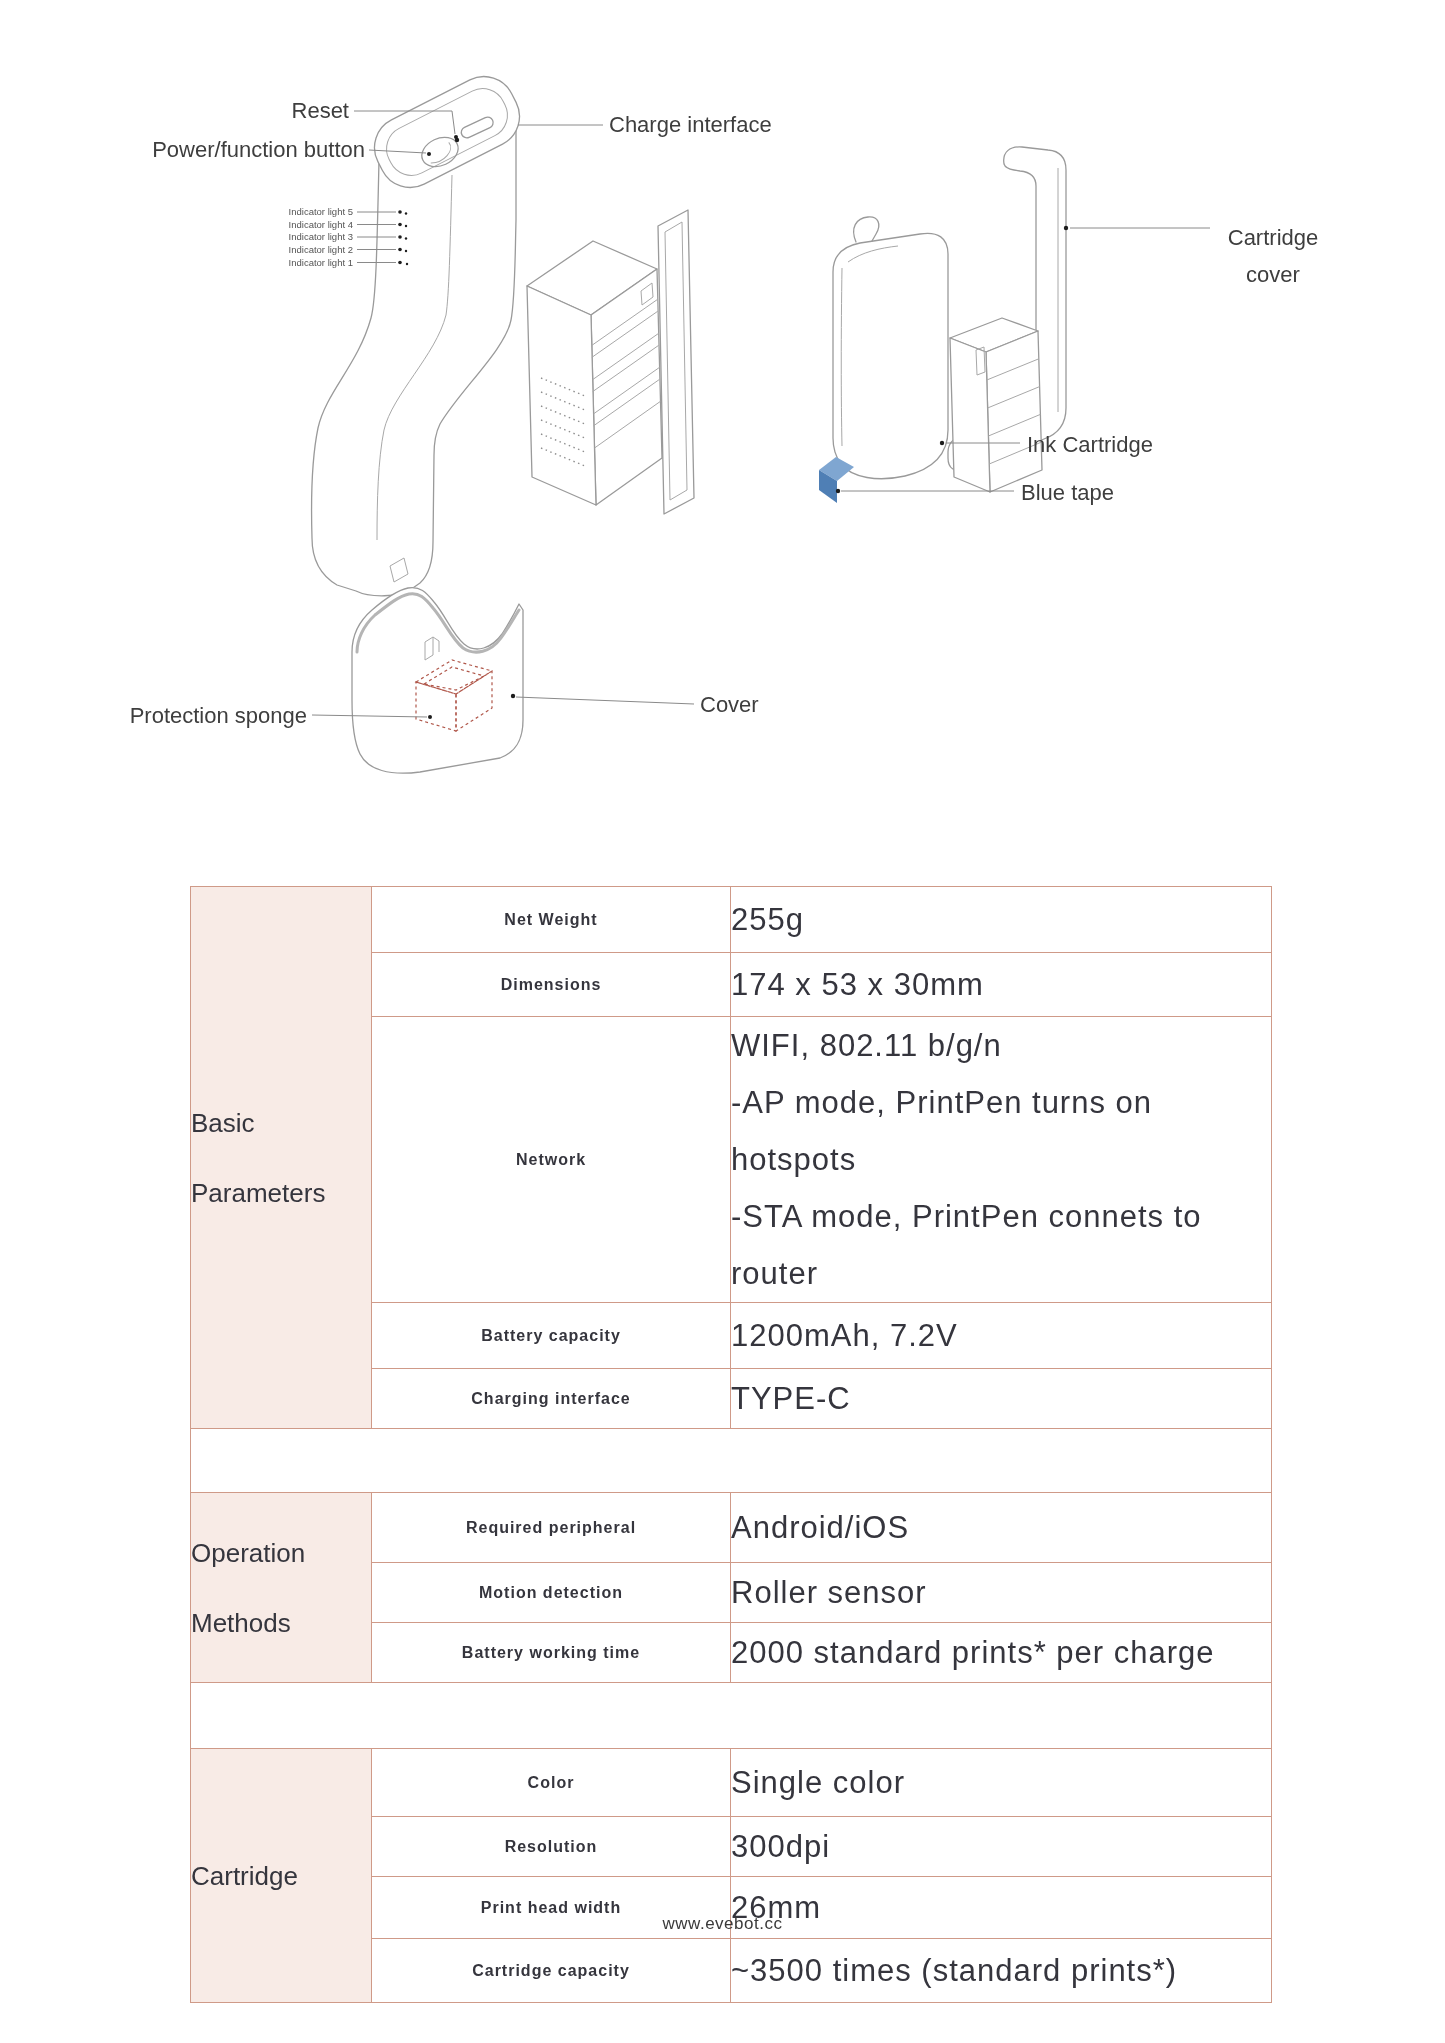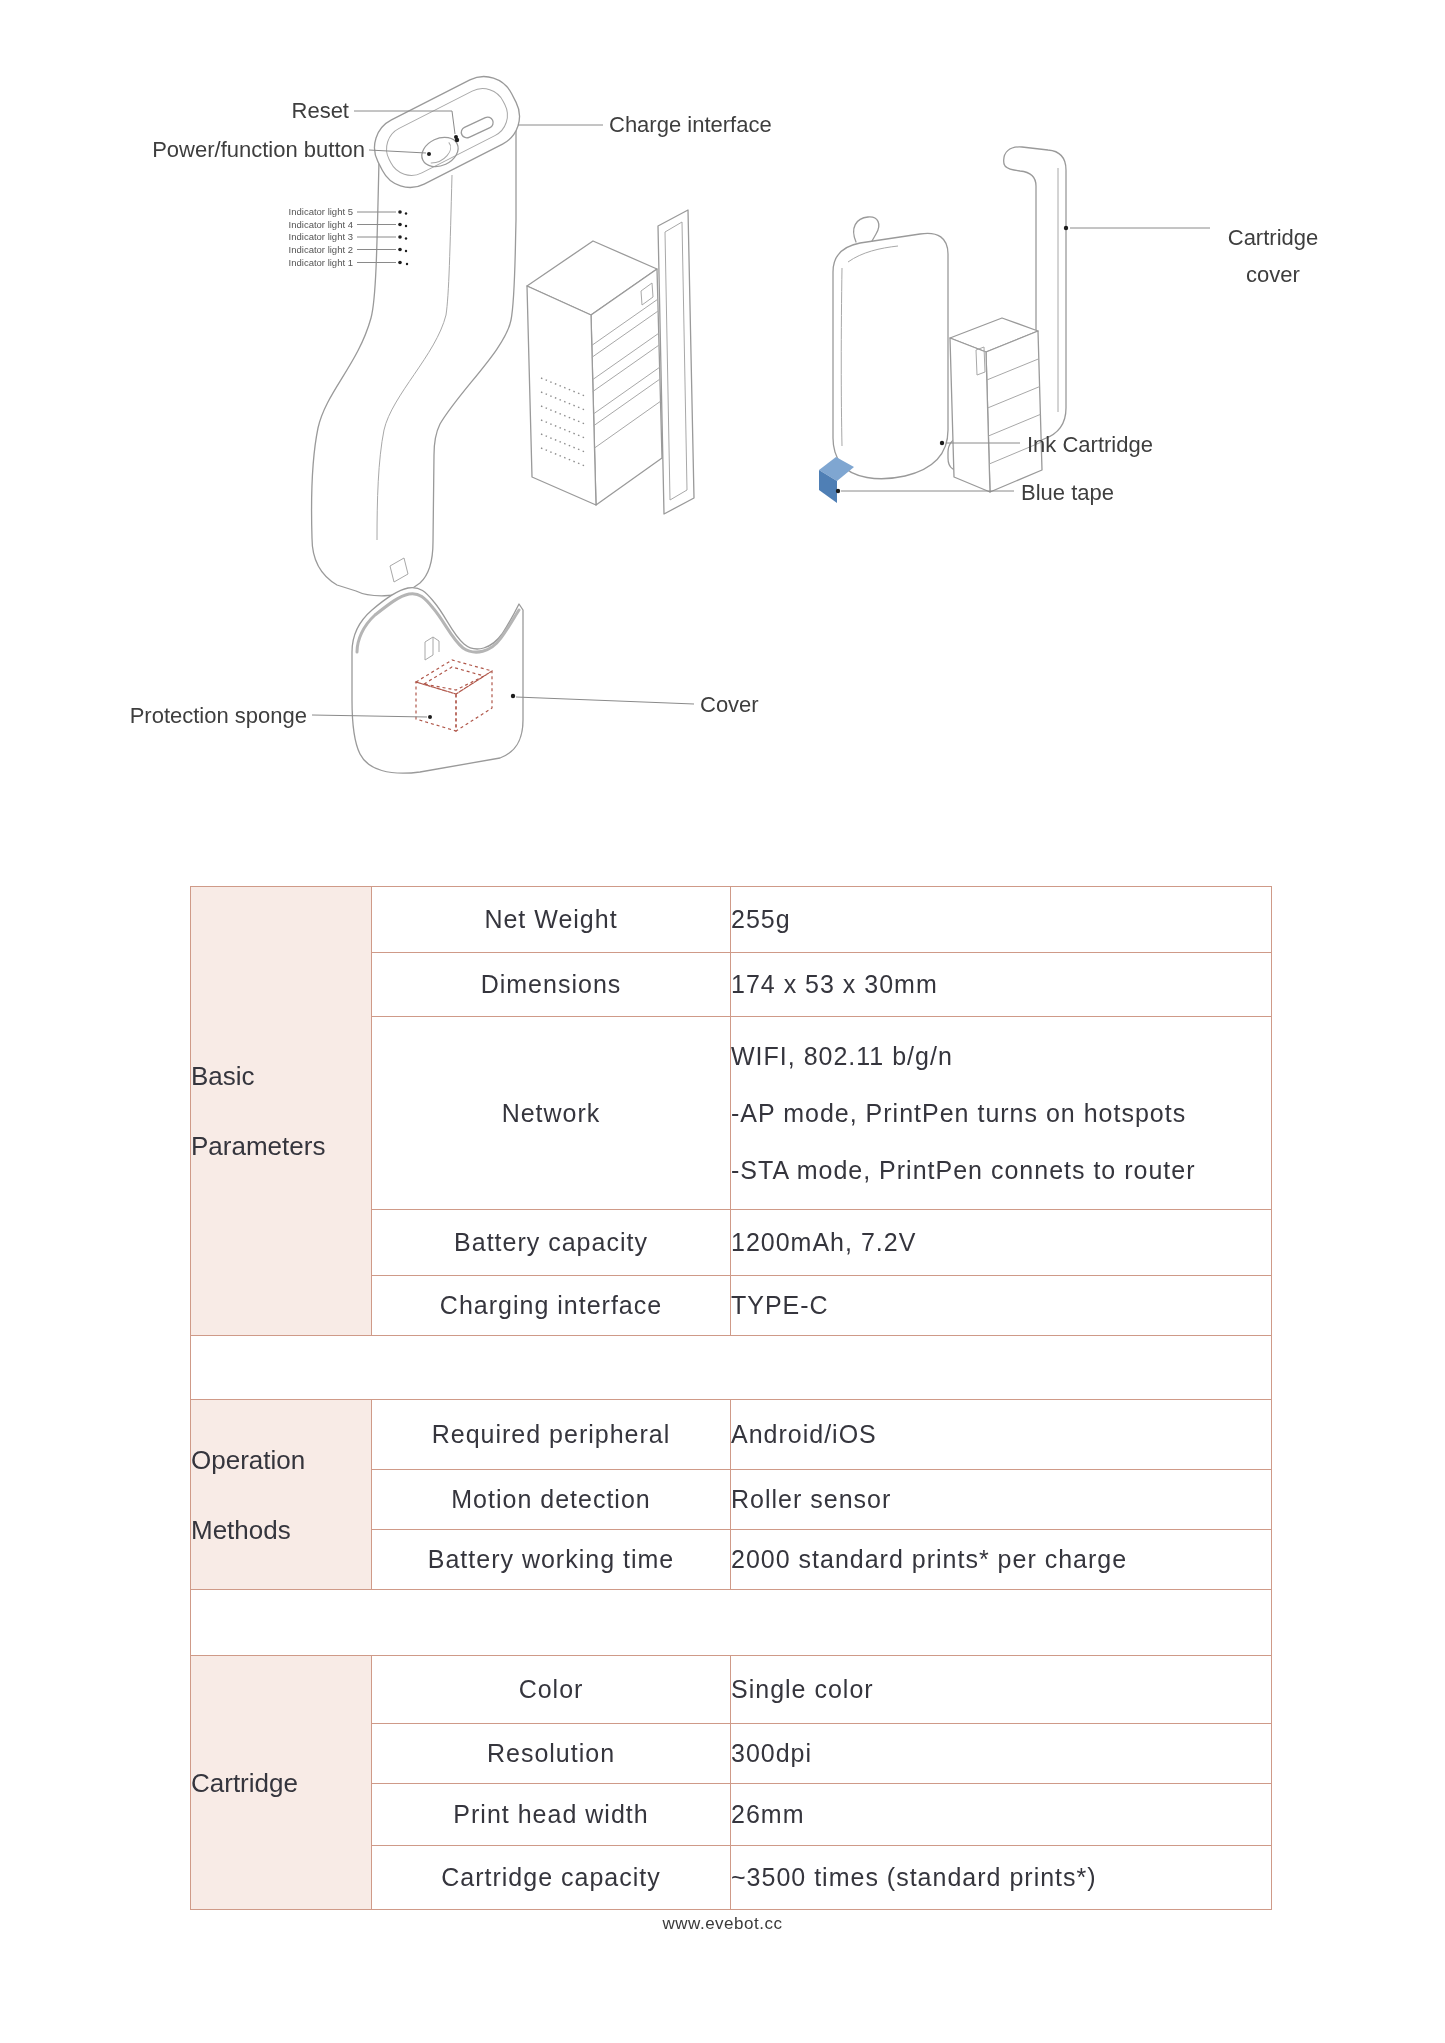--- a/index.html
+++ b/index.html
@@ -7,22 +7,22 @@
         font-family:"Liberation Sans",sans-serif;}
   .diagram-svg{position:absolute;left:0;top:0;}
 
   
   .spec-table-wrap{position:absolute;left:190px;top:886px;}
   table.spec{border-collapse:collapse;table-layout:fixed;width:1078px;}
   table.spec td{border:1px solid #cf9a88;padding:0;vertical-align:middle;
                 color:#35353d;}
   td.group-cell{background:#f8ebe6;width:180px;font-size:26px;padding-left:12px;}
   td.group-cell .gline{line-height:70px;}
-  td.label-cell{width:358px;text-align:center;font-size:25px;letter-spacing:1px;}
-  td.value-cell{width:540px;text-align:left;font-size:25px;letter-spacing:1px;
+  td.label-cell{width:358px;text-align:center;font-size:16px;letter-spacing:1px;font-weight:bold;}
+  td.value-cell{width:540px;text-align:left;font-size:31px;letter-spacing:1px;
                 padding-left:26px;}
   td.value-cell .vline{line-height:57px;}
   td.spacer-cell{background:#fff;}
 
   .footer{position:absolute;left:0;right:0;top:1914px;text-align:center;
           font-size:17px;color:#3a3a3a;letter-spacing:0.5px;}
 
   
   .ln{fill:none;stroke:#9a9a9a;stroke-width:1.3;stroke-linecap:round;stroke-linejoin:round;}
   .lnw{fill:#ffffff;stroke:#9a9a9a;stroke-width:1.3;stroke-linejoin:round;}

